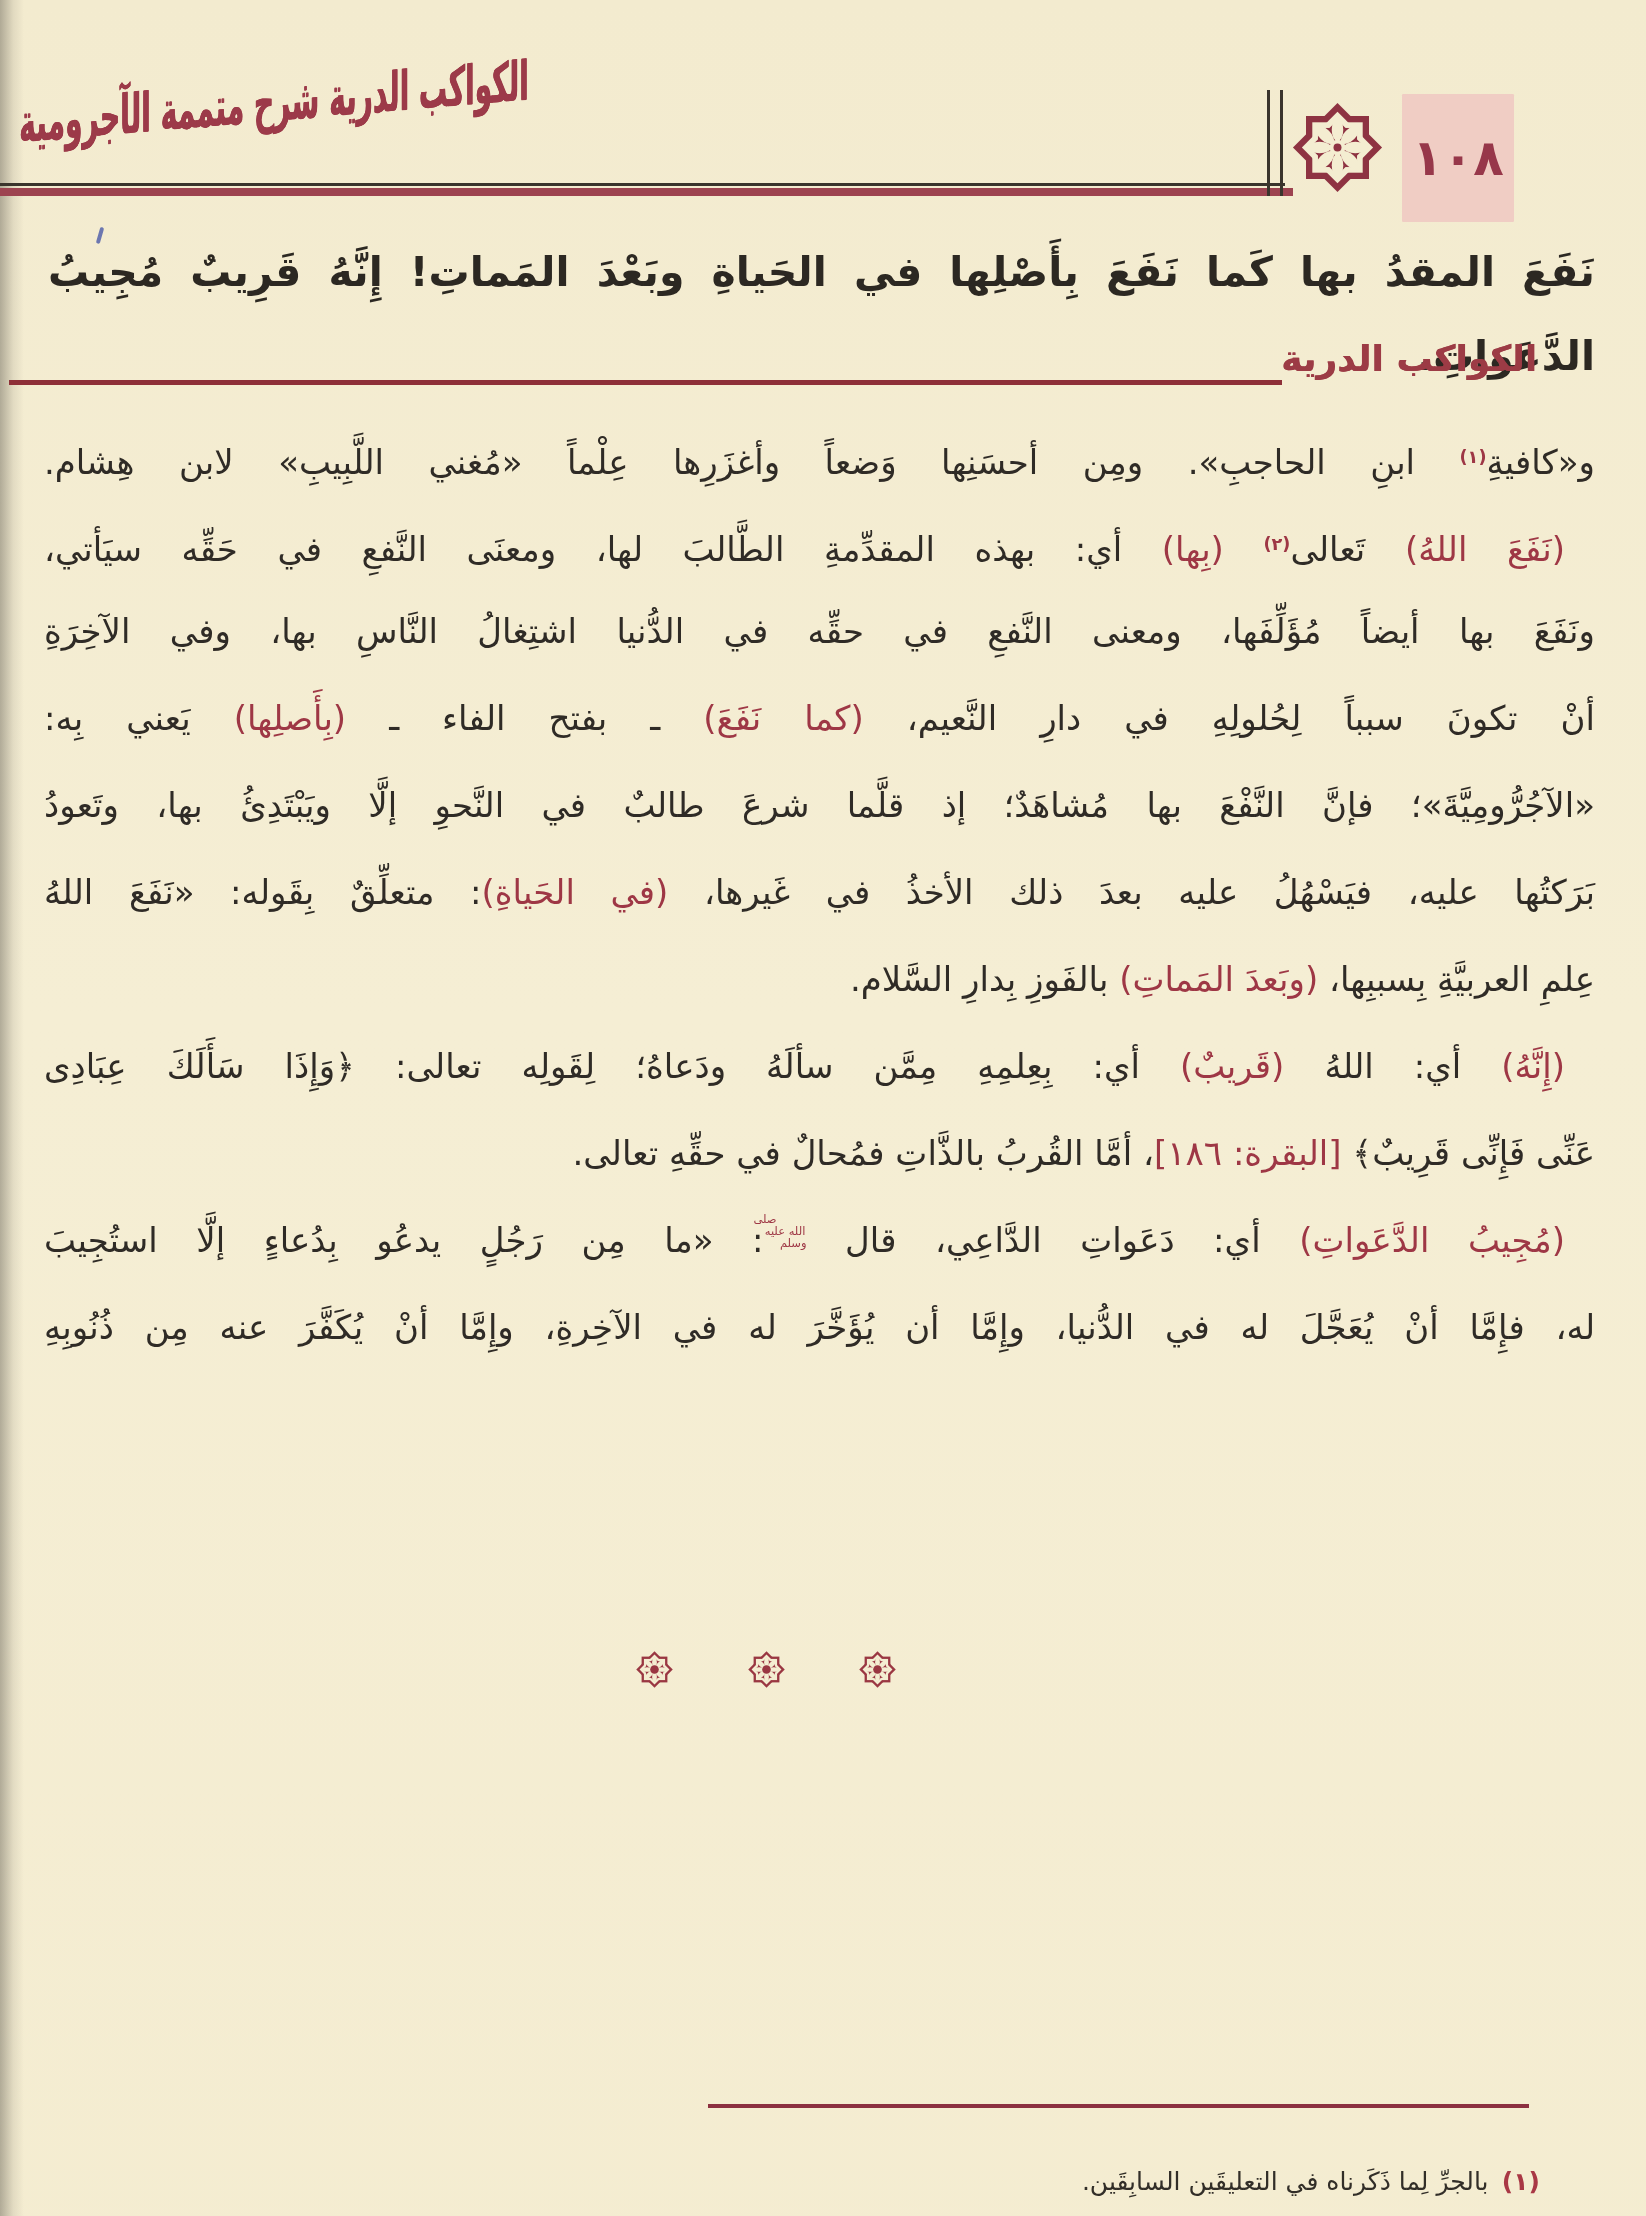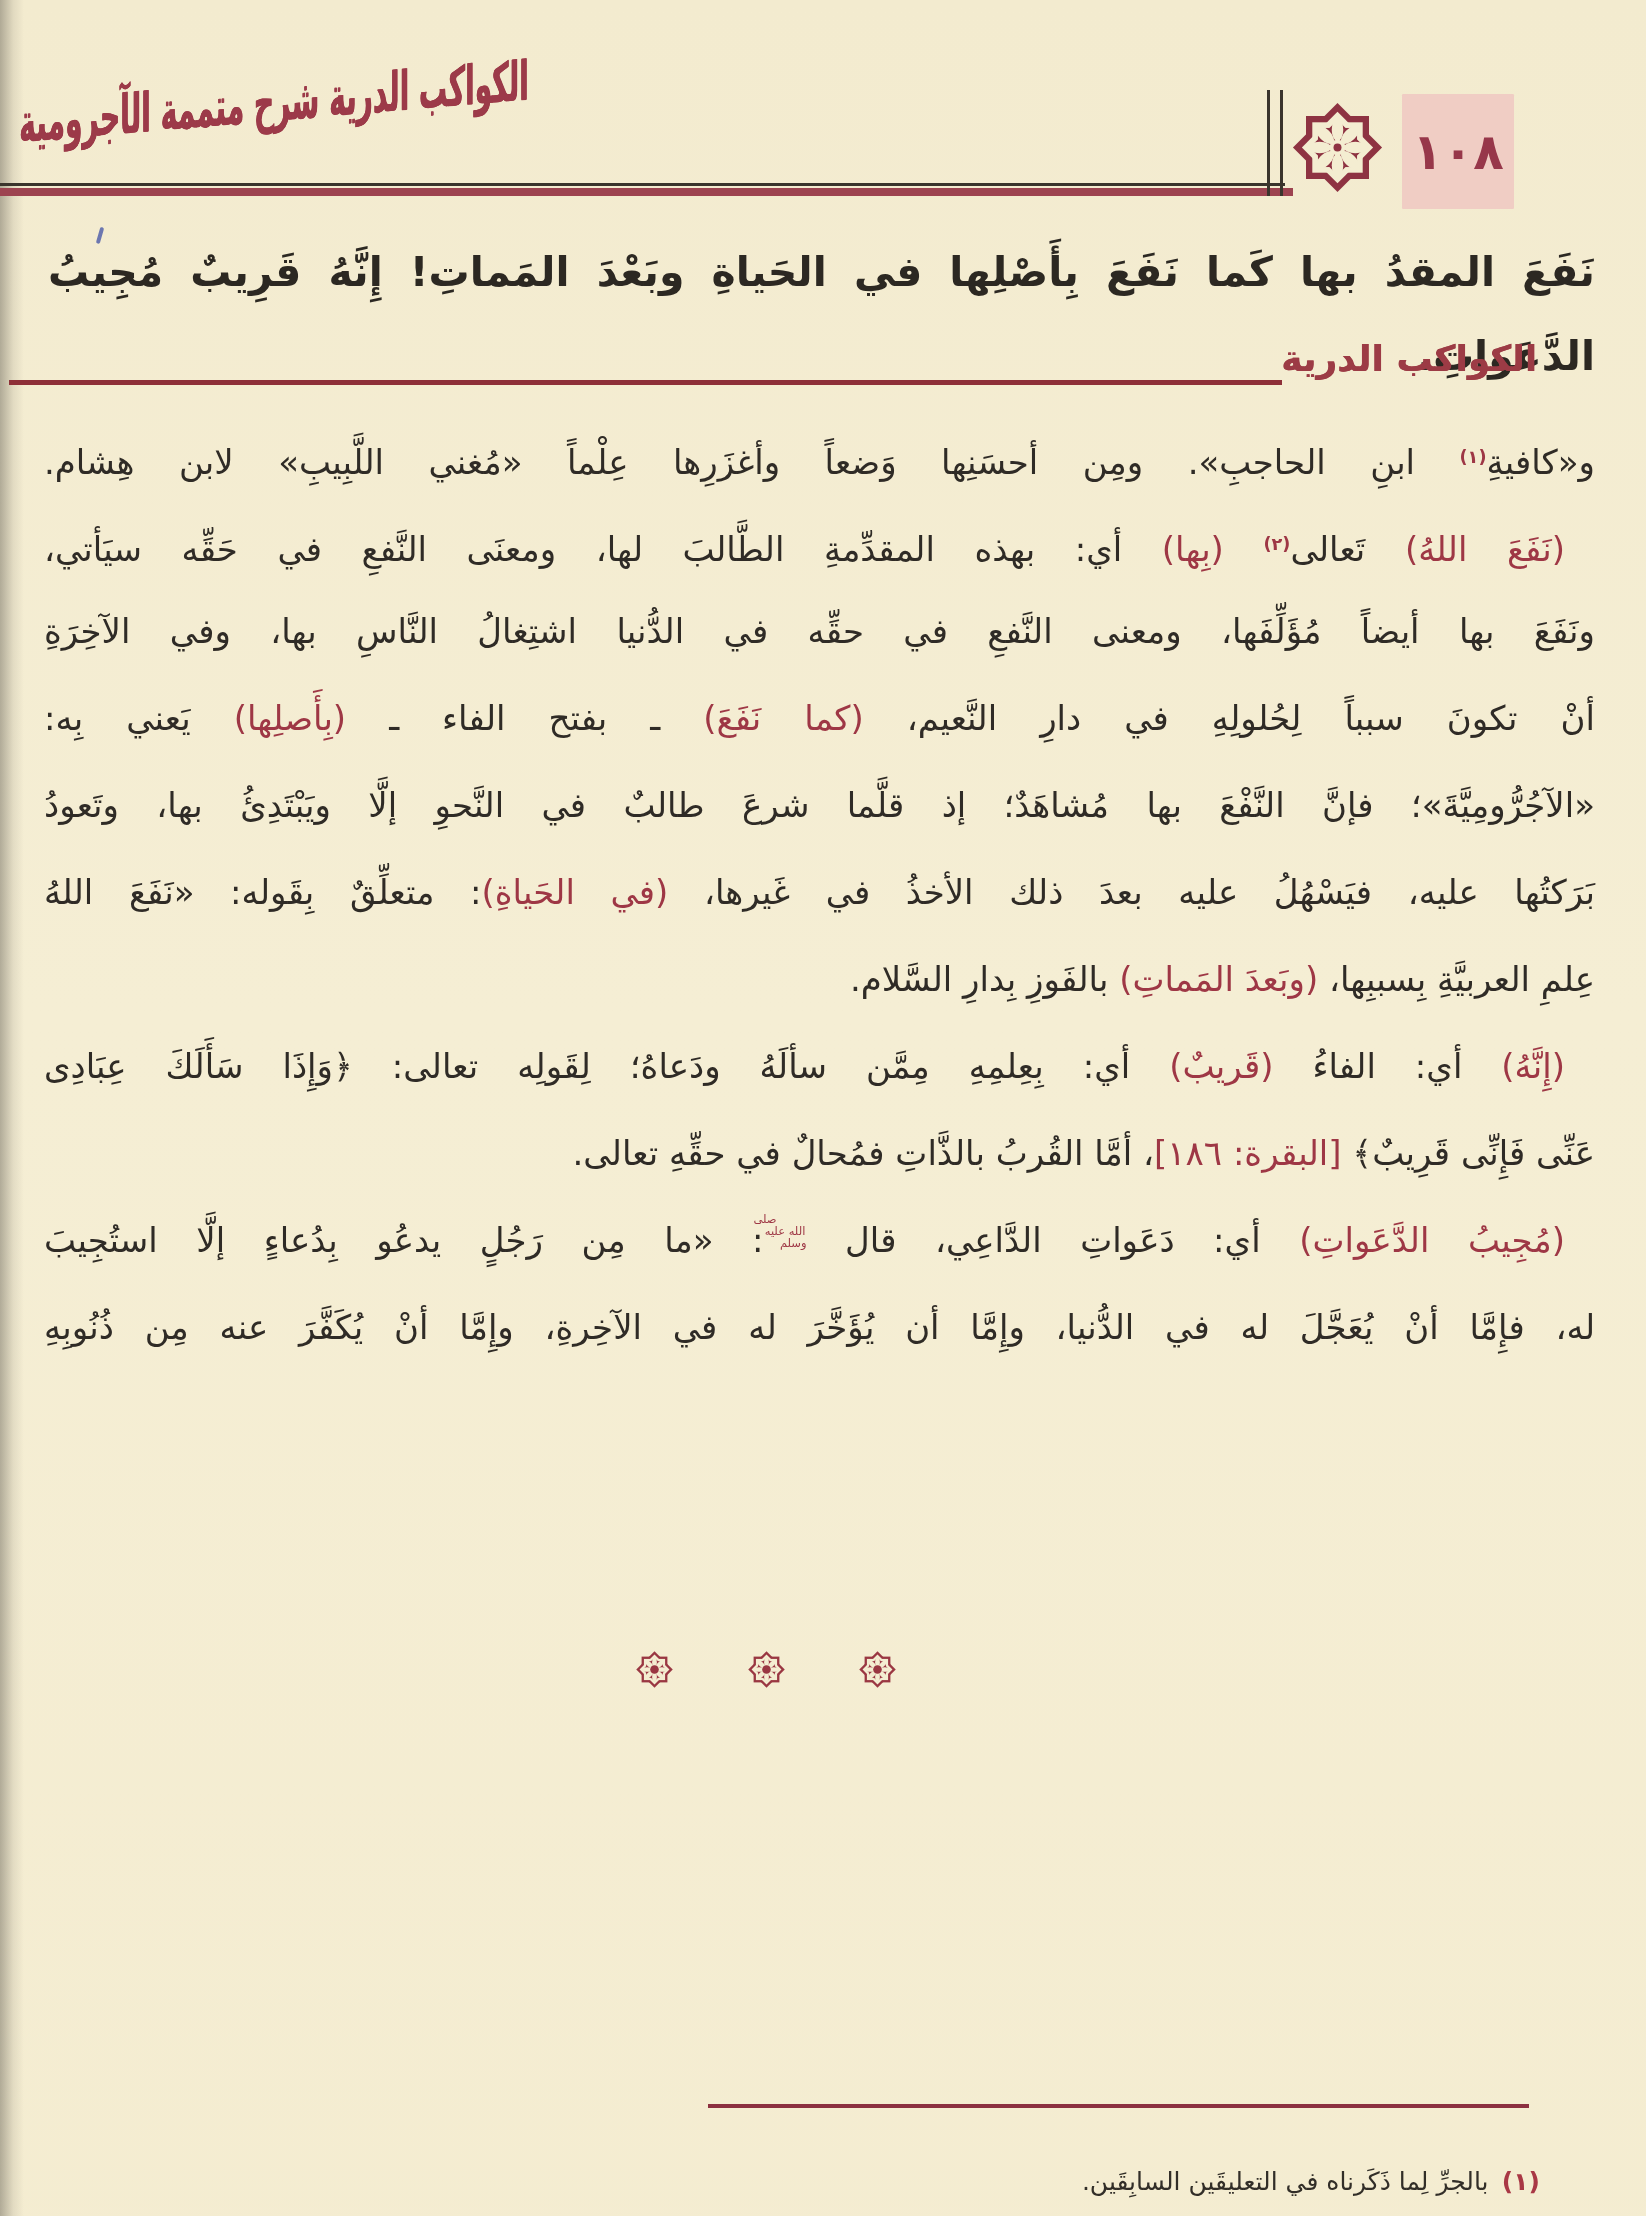--- a/index.html
+++ b/index.html
@@ -16,21 +16,21 @@
     position:absolute;left:18.6px;top:94px;white-space:nowrap;direction:rtl;
     font-size:54px;font-weight:bold;color:#9c3a49;line-height:1.1;
     transform:scaleX(.52) skewY(-2.5deg);transform-origin:left top;
     text-shadow:0.9px 0 0 #9c3a49, 0 0.4px 0 #9c3a49;letter-spacing:-1.8px;
   }
   .rule-black{position:absolute;left:0;top:183px;width:1285px;height:2.7px;background:#3a342c;}
   .rule-maroon{position:absolute;left:0;top:188px;width:1293px;height:7.5px;background:#9d4350;}
   .vrule{position:absolute;left:1267px;top:90px;width:9.8px;height:106px;
     border-left:3.5px solid #3a342c;border-right:3.5px solid #3a342c;}
   .rosette{position:absolute;left:1285px;top:95px;width:105px;height:105px;}
-  .pagenum-badge{position:absolute;left:1402px;top:94px;width:112px;height:115px;
+  .pagenum-badge{position:absolute;left:1402px;top:94px;width:112px;height:128px;
     background:#f0cdc4;border-radius:1.3px;display:flex;align-items:center;justify-content:center;}
   .pagenum{font-size:50px;color:#97374a;font-weight:bold;letter-spacing:2.7px;}
   
   .matn{position:absolute;right:51px;left:48px;top:230px;height:84px;line-height:84px;
     font-size:41px;font-weight:bold;color:#2c2822;
     text-align:justify;text-align-last:justify;direction:rtl;}
   .ink-mark{position:absolute;left:98px;top:227px;width:4.4px;height:17px;background:#4a5aa8;
     border-radius:2.7px;transform:rotate(16deg);opacity:.8;}
   
   .section-title{position:absolute;right:109px;top:338px;font-size:36px;font-weight:bold;
@@ -109,21 +109,21 @@
   <div class="section-rule"></div>
 
   <div class="commentary" id="commentary">
       <div class="line"><span class="">و«كافيةِ</span><span class="red sup">(١)</span><span class=""> ابنِ الحاجبِ». ومِن أحسَنِها وَضعاً وأغزَرِها عِلْماً «مُغني اللَّبِيبِ» لابن هِشام.</span></div>
       <div class="line indent"><span class="red">(نَفَعَ اللهُ)</span><span class=""> تَعالى</span><span class="red sup">(٢)</span><span class=""> </span><span class="red">(بِها)</span><span class=""> أي: بهذه المقدِّمةِ الطَّالبَ لها، ومعنَى النَّفعِ في حَقِّه سيَأتي،</span></div>
       <div class="line"><span class="">ونَفَعَ بها أيضاً مُؤَلِّفَها، ومعنى النَّفعِ في حقِّه في الدُّنيا اشتِغالُ النَّاسِ بها، وفي الآخِرَةِ</span></div>
       <div class="line"><span class="">أنْ تكونَ سبباً لِحُلولِهِ في دارِ النَّعيم، </span><span class="red">(كما نَفَعَ)</span><span class=""> ـ بفتح الفاء ـ </span><span class="red">(بِأَصلِها)</span><span class=""> يَعني بِه:</span></div>
       <div class="line"><span class="">«الآجُرُّومِيَّةَ»؛ فإنَّ النَّفْعَ بها مُشاهَدٌ؛ إذ قلَّما شرعَ طالبٌ في النَّحوِ إلَّا ويَبْتَدِئُ بها، وتَعودُ</span></div>
       <div class="line"><span class="">بَرَكتُها عليه، فيَسْهُلُ عليه بعدَ ذلك الأخذُ في غَيرها، </span><span class="red">(في الحَياةِ)</span><span class="">: متعلِّقٌ بِقَوله: «نَفَعَ اللهُ</span></div>
       <div class="line last"><span class="">عِلمِ العربيَّةِ بِسببِها، </span><span class="red">(وبَعدَ المَماتِ)</span><span class=""> بالفَوزِ بِدارِ السَّلام.</span></div>
-      <div class="line indent"><span class="red">(إِنَّهُ)</span><span class=""> أي: الفاءُ </span><span class="red">(قَريبٌ)</span><span class=""> أي: بِعِلمِهِ مِمَّن سألَهُ ودَعاهُ؛ لِقَولِه تعالى: ﴿وَإِذَا سَأَلَكَ عِبَادِى</span></div>
+      <div class="line indent"><span class="red">(إِنَّهُ)</span><span class=""> أي: اللهُ </span><span class="red">(قَريبٌ)</span><span class=""> أي: بِعِلمِهِ مِمَّن سألَهُ ودَعاهُ؛ لِقَولِه تعالى: ﴿وَإِذَا سَأَلَكَ عِبَادِى</span></div>
       <div class="line last"><span class="">عَنِّى فَإِنِّى قَرِيبٌ﴾ </span><span class="red">[البقرة: ١٨٦]</span><span class="">، أمَّا القُربُ بالذَّاتِ فمُحالٌ في حقِّهِ تعالى.</span></div>
       <div class="line indent"><span class="red">(مُجِيبُ الدَّعَواتِ)</span><span class=""> أي: دَعَواتِ الدَّاعِي، قال </span><span class="saw red">صلى الله عليه وسلم</span><span class="">: «ما مِن رَجُلٍ يدعُو بِدُعاءٍ إلَّا استُجِيبَ</span></div>
       <div class="line"><span class="">له، فإِمَّا أنْ يُعَجَّلَ له في الدُّنيا، وإِمَّا أن يُؤَخَّرَ له في الآخِرةِ، وإِمَّا أنْ يُكَفَّرَ عنه مِن ذُنُوبِهِ</span></div>
     </div>
 
   <div class="ornaments">
     <svg class="flower" viewBox="0 0 100 100">
       <use href="#star8" color="#9a3742"></use>
       <use href="#star8" color="#f4edd1" transform="translate(50 50) scale(0.82) translate(-50 -50)"></use>
       <use href="#star8" color="#9a3742" transform="translate(50 50) scale(0.64) translate(-50 -50)"></use>

